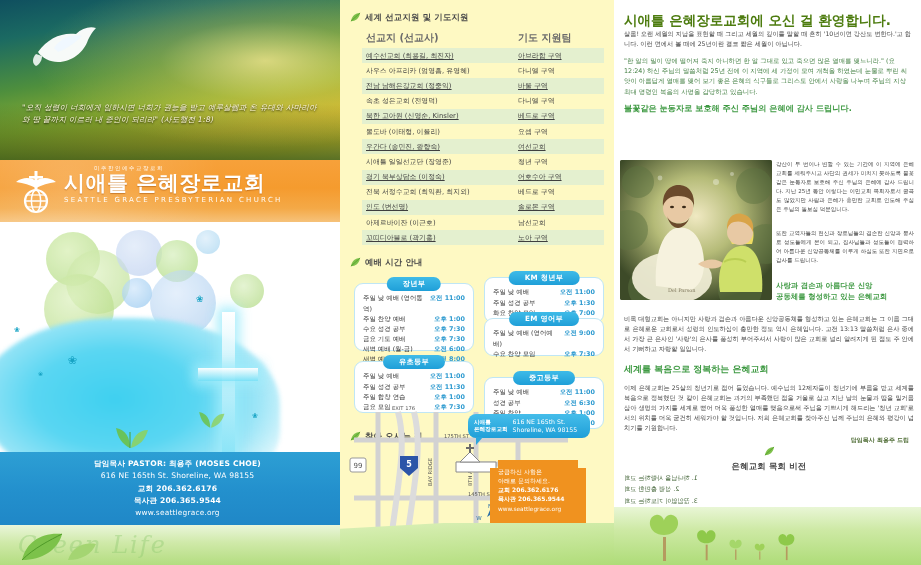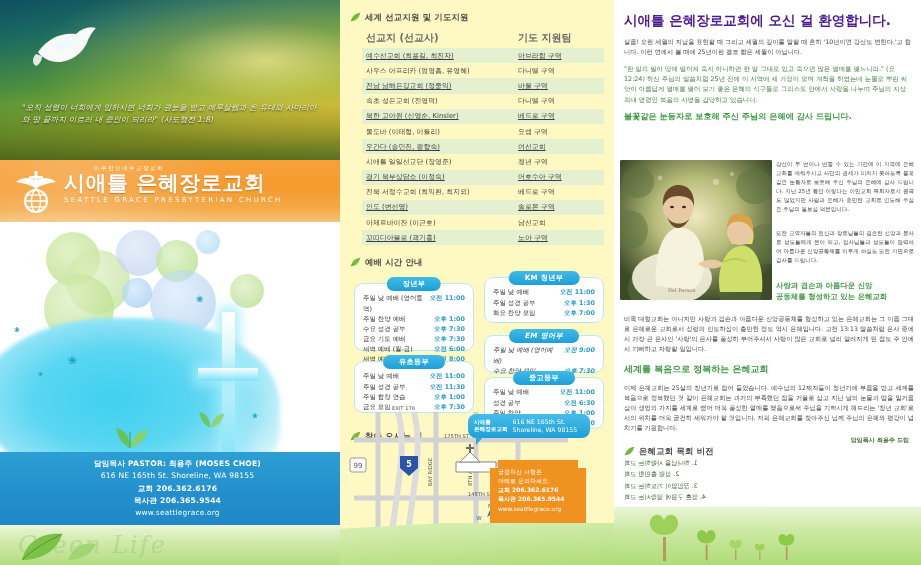--- a/index.html
+++ b/index.html
@@ -91,31 +91,31 @@
       clip-path:polygon(0 8px,8px 8px,8px 0,88px 0,88px 8px,96px 8px,96px 64px,88px 64px,88px 72px,8px 72px,8px 64px,0 64px);}
   .orange-box .l{font-size:6px;line-height:1.5;}
   .orange-box .l.b{font-weight:bold;}
   .orange-box .u{font-size:5.8px;margin-top:3px;opacity:.95;}
   .mid-grass{position:absolute;left:0;bottom:0;width:274px;height:42px;overflow:hidden;}
   .mid-grass:before{content:"";position:absolute;left:-10px;bottom:-16px;width:300px;height:60px;
       background:linear-gradient(180deg,#d6eeb1,#a9d96f);transform:rotate(-3.2deg);}
 
   
   .panel-right{position:absolute;left:614px;top:0;width:307px;height:565px;background:#ffffff;overflow:hidden;}
-  .r-head{font-size:13.5px;font-weight:bold;color:#4c1d95;margin:12px 10px 8px 10px;line-height:1.25;}
+  .r-head{font-size:13.5px;font-weight:bold;color:#4d7c0f;margin:12px 10px 0 10px;line-height:1.25;}
   .r-p{font-size:6.2px;color:#444;line-height:1.62;margin:0 10px 7px 10px;text-align:justify;}
   .r-quote{font-size:6.4px;color:#3f7d3f;line-height:1.6;margin:0 10px 6px 10px;}
   .r-bold-green{font-size:8.2px;font-weight:bold;color:#3f9a43;margin:0 10px 0 10px;}
   .jesus{position:absolute;left:6px;top:160px;width:152px;height:140px;border-radius:2px;overflow:hidden;
      background:radial-gradient(ellipse at 50% 45%,#e8e2bb 0%,#b9bd7e 35%,#6d7a46 68%,#3b4627 100%);}
   .r-side{position:absolute;left:162px;top:160px;width:138px;}
   .r-side p{font-size:5.5px;color:#444;line-height:1.62;margin:0 0 16px 0;text-align:justify;}
   .r-side .hl{font-size:7.4px;font-weight:bold;color:#3f9a43;line-height:1.45;text-align:left;}
   .r-block{position:absolute;left:10px;width:290px;}
-  .vision-head{display:flex;align-items:center;gap:4px;}
+  .vision-head{display:flex;align-items:center;gap:4px;flex-direction:column;}
   .vision-list{font-size:6.2px;color:#3a5d2e;line-height:1.85;text-align:right;
      transform:scaleX(-1);direction:ltr;}
   .sign{position:absolute;right:12px;font-size:6px;color:#4d6b33;font-weight:bold;}
   .r-grass{position:absolute;left:0;bottom:0;width:307px;height:58px;
      background:linear-gradient(180deg,#e9f6d6 0%,#cde9a4 40%,#aedc78 100%);}
   .heart-tree{position:absolute;bottom:4px;}
 </style>
 </head>
 <body>
 
@@ -337,21 +337,21 @@
             <div class="row">
               <span class="lab">주일 합창 연습</span>
               <span class="val">오후 1:00</span>
             </div>
             <div class="row">
               <span class="lab">금요 모임</span>
               <span class="val">오후 7:30</span>
             </div>
           </div>
         </div>
-        <div class="card" style="left: 144px; top: 60px; width: 118px; height: 36px; font-style: italic;">
+        <div class="card" style="left: 144px; top: 43px; width: 118px; height: 36px;">
           <div class="card-pill">EM 영어부</div>
           <div class="card-body">
             <div class="row">
               <span class="lab">주일 낮 예배 (영어예배)</span>
               <span class="val">오전 9:00</span>
             </div>
             <div class="row">
               <span class="lab">수요 찬양 모임</span>
               <span class="val">오후 7:30</span>
             </div>

